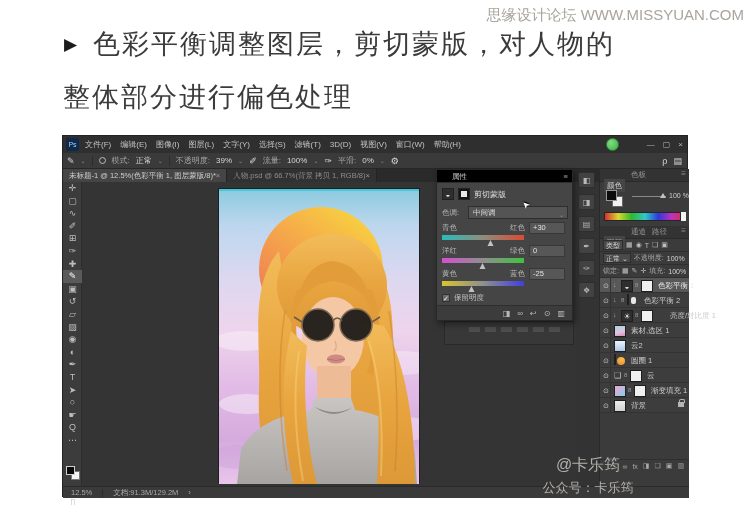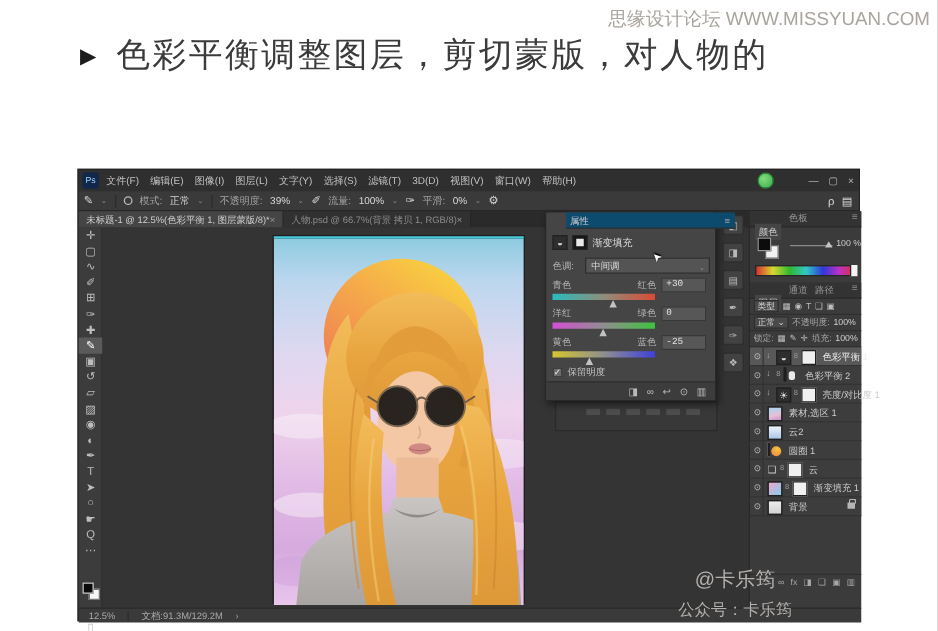--- a/index.html
+++ b/index.html
@@ -47,32 +47,32 @@
   .tool-b{position:absolute;width:19px;text-align:center;font-size:9px;color:#bdbdbd;}
 
   .canvas{position:absolute;left:19px;top:46px;width:495px;height:304px;background:#343434;}
   .photo{position:absolute;left:137px;top:7px;width:200px;height:293px;border-top:2px solid #45c8d8;box-shadow:0 0 0 1px #1f1f1f;}
   .cv-watermark{position:absolute;left:455px;top:297px;width:140px;text-align:center;color:#b4b0ac;z-index:50;line-height:1.55;}
   .cvw1{font-size:16px;margin-top:20px;}
   .cvw2{font-size:13px;}
 
   
   .props{position:absolute;left:373px;top:33px;width:137px;height:152px;background:#454545;border:1px solid #282828;border-radius:2px;box-shadow:2px 3px 6px rgba(0,0,0,.45);z-index:20;}
-  .pp-head{position:absolute;left:16px;top:0;width:100%;height:13px;background:#0c4a6e;border-bottom:1px solid #2e2e2e;color:#cfcfcf;font-size:7.5px;line-height:13px;padding:0 3px;}
+  .pp-head{position:absolute;left:0;top:0;width:100%;height:13px;background:#000000;border-bottom:1px solid #2e2e2e;color:#cfcfcf;font-size:7.5px;line-height:13px;padding:0 15px;}
   .pp-head .pm{position:absolute;right:4px;top:0;color:#9c9c9c;}
   .pp-adj{position:absolute;left:5px;top:17px;height:14px;display:flex;align-items:center;gap:4px;}
   .pp-ic1{width:12px;height:12px;background:#2e2e2e;border:1px solid #222;color:#ddd;font-size:8px;line-height:11px;text-align:center;}
   .pp-ic2{width:12px;height:12px;background:#161616;border:1px solid #222;position:relative;}
   .pp-ic2::after{content:"";position:absolute;left:2px;top:2px;width:6px;height:6px;background:#e8e8e8;}
   .pp-title{font-size:8px;color:#dddddd;}
   .pp-tone{position:absolute;left:5px;top:36px;width:127px;height:13px;}
   .pp-tone .lab{position:absolute;left:0;top:2px;font-size:7.5px;color:#b5b5b5;}
   .pp-dd{position:absolute;left:26px;top:0;width:100px;height:13px;background:#545454;border:1px solid #2e2e2e;font-size:7.5px;color:#ddd;line-height:11px;padding:0 4px;}
   .pp-dd .car{position:absolute;right:3px;top:3px;}
-  .srow{position:absolute;left:0;width:137px;height:23px;font-family:Liberation Mono, monospace;}
+  .srow{position:absolute;left:0;width:137px;height:23px;}
   .st0{top:52px;} .st1{top:75px;} .st2{top:98px;}
   .sl-llab{position:absolute;left:5px;top:1px;font-size:7.5px;color:#b5b5b5;}
   .sl-rlab{position:absolute;left:64px;top:1px;width:24px;text-align:right;font-size:7.5px;color:#b5b5b5;}
   .sl-val{position:absolute;left:92px;top:0;width:36px;height:12px;background:#575757;border:1px solid #383838;font-size:7.5px;color:#e0e0e0;line-height:10px;padding:0 3px;}
   .sl-track{position:absolute;left:5px;top:13px;width:82px;height:5px;}
   .g-cr{background:linear-gradient(90deg,#28bcbc,#8e8d7c 50%,#da4a34);}
   .g-mg{background:linear-gradient(90deg,#d44fd4,#8f8f8f 50%,#3ec23e);}
   .g-yb{background:linear-gradient(90deg,#d6c52e,#8f8f8f 50%,#4040dd);}
   .sl-thumb{position:absolute;top:5px;width:0;height:0;border-left:3.5px solid transparent;border-right:3.5px solid transparent;border-bottom:6px solid #c2c2c2;transform:translateX(-3.5px);}
   .pp-check{position:absolute;left:5px;top:123px;height:10px;display:flex;align-items:center;gap:4px;}
@@ -136,20 +136,21 @@
 </head>
 <body>
 
 <div class="page">
 
   <div class="site-mark">思缘设计论坛 WWW.MISSYUAN.COM</div>
 
   <div class="head-line hl1">
     <span class="bullet">▶</span><span>色彩平衡调整图层，剪切蒙版，对人物的</span>
   </div>
+  <div class="head-line hl2">整体部分进行偏色处理</div>
 
   <div class="ps">
 
     <div class="menubar">
       <div class="ps-logo">Ps</div>
       <div class="menus">
         <span class="mi">文件(F)</span>
         <span class="mi">编辑(E)</span>
         <span class="mi">图像(I)</span>
         <span class="mi">图层(L)</span>
@@ -301,21 +302,21 @@
     </div>
 
     <div class="props">
       <div class="pp-head">
         <span>属性</span>
         <span class="pm">≡</span>
       </div>
       <div class="pp-adj">
         <span class="pp-ic1">◒</span>
         <span class="pp-ic2"></span>
-        <span class="pp-title">渐变填充</span>
+        <span class="pp-title">剪切蒙版</span>
       </div>
       <div class="pp-tone">
         <span class="lab">色调:</span>
         <span class="pp-dd">
           <span>中间调</span>
           <span class="car">⌄</span>
         </span>
       </div>
 
       <div class="srow st0">
@@ -437,21 +438,21 @@
           <span class="lk8" style="left:21px;">8</span>
           <span class="lth t-maskdark" style="left:27px;"></span>
           <span class="lname" style="left:44px;">色彩平衡 2</span>
         </div>
         <div class="lrow">
           <span class="leye">⊙</span>
           <span class="lclip">↓</span>
           <span class="lth t-balance" style="left:21px;">☀</span>
           <span class="lk8" style="left:35px;">8</span>
           <span class="lth t-white" style="left:41px;"></span>
-          <span class="lname" style="left:58px;">亮度/对比度 1</span>
+          <span class="lname" style="left:70px;">亮度/对比度 1</span>
         </div>
         <div class="lrow">
           <span class="leye">⊙</span>
           <span class="lth t-photo" style="left:14px;"></span>
           <span class="lname" style="left:31px;">素材,选区 1</span>
         </div>
         <div class="lrow">
           <span class="leye">⊙</span>
           <span class="lth t-cloud" style="left:14px;"></span>
           <span class="lname" style="left:31px;">云2</span>

